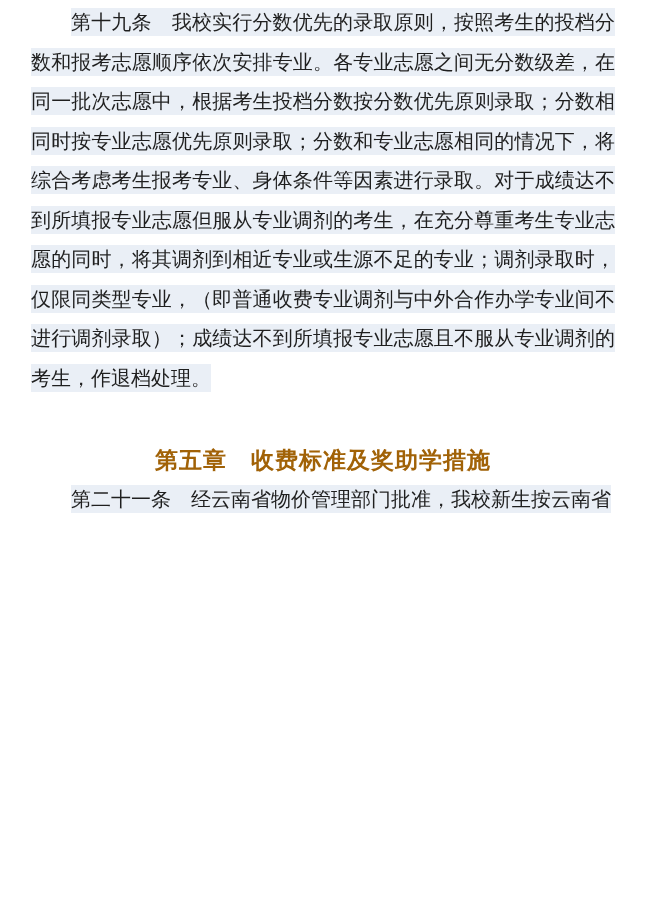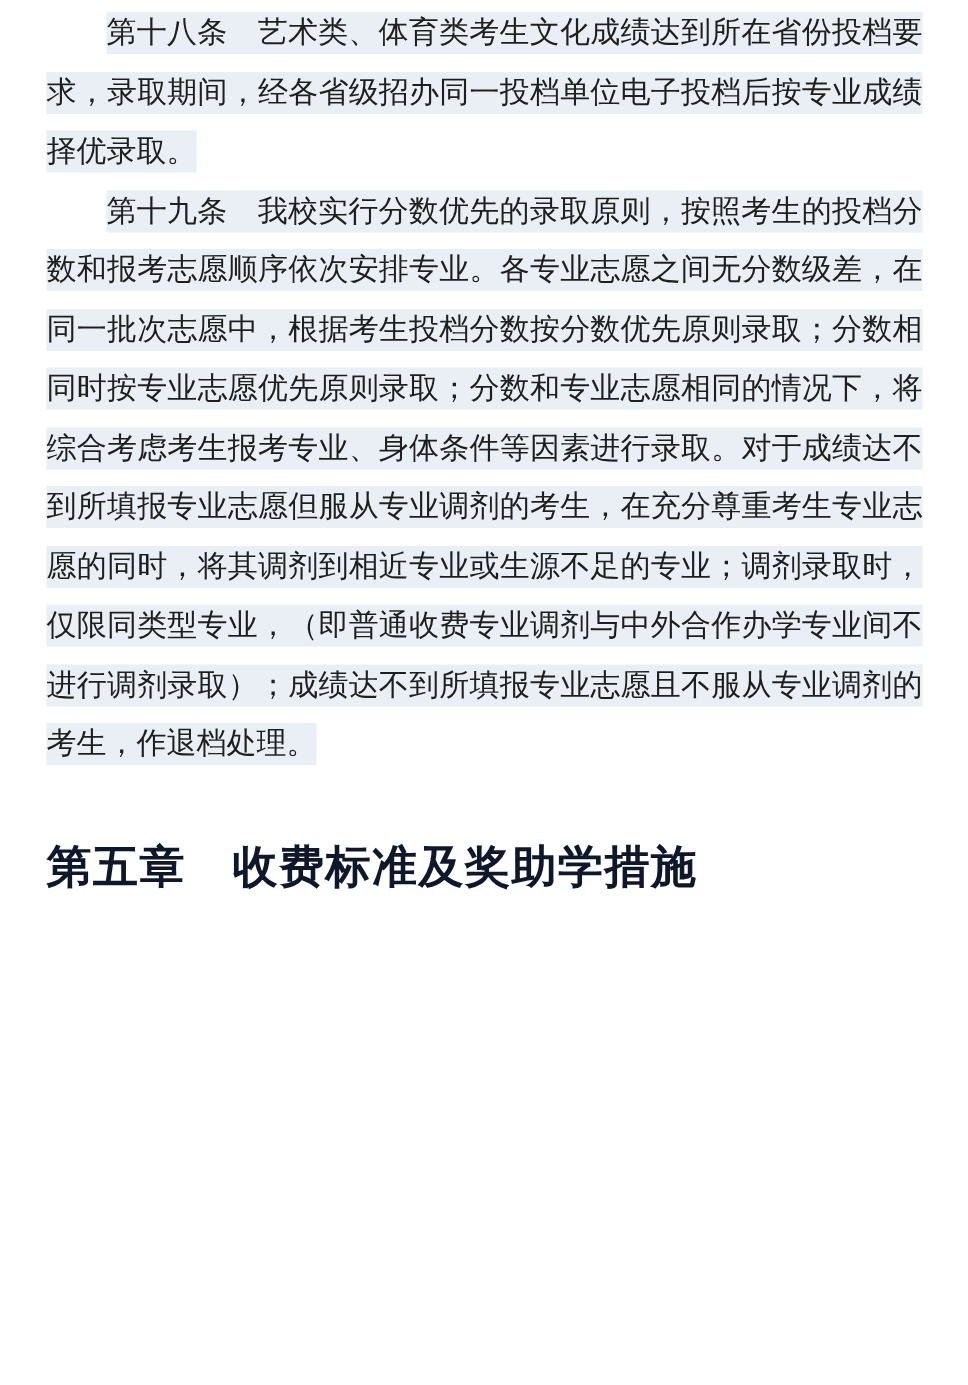--- a/index.html
+++ b/index.html
@@ -29,36 +29,36 @@
     text-indent: 2em;
   }
   .hl {
     background-color: #eaeff6;
     padding: 3px 0;
     -webkit-box-decoration-break: clone;
     box-decoration-break: clone;
   }
   h2.chapter {
     margin: 42px 0 0 0;
-    text-align: left;
+    text-align: center;
     text-indent: 0;
     font-family: "Liberation Sans", "DejaVu Sans", sans-serif;
-    font-size: 30px;
+    font-size: 23px;
     font-weight: bold;
-    color: #0f172a;
+    color: #a16207;
     line-height: 40px;
     letter-spacing: 1px;
   }
 </style>
 </head>
 <body>
 
 <div class="doc">
 
-  <p class="para"><span class="hl">第十八条　艺术类、体育类考生文化成绩达到所在省份投档要求，录取期间，经各省级招办同一投档单位电子投档后按专业成绩择优录取。</span></p>
 
   <p class="para"><span class="hl">第十九条　我校实行分数优先的录取原则，按照考生的投档分数和报考志愿顺序依次安排专业。各专业志愿之间无分数级差，在同一批次志愿中，根据考生投档分数按分数优先原则录取；分数相同时按专业志愿优先原则录取；分数和专业志愿相同的情况下，将综合考虑考生报考专业、身体条件等因素进行录取。对于成绩达不到所填报专业志愿但服从专业调剂的考生，在充分尊重考生专业志愿的同时，将其调剂到相近专业或生源不足的专业；调剂录取时，仅限同类型专业，（即普通收费专业调剂与中外合作办学专业间不进行调剂录取）；成绩达不到所填报专业志愿且不服从专业调剂的考生，作退档处理。</span></p>
 
 
   <h2 class="chapter"><span>第五章　收费标准及奖助学措施</span></h2>
 
+  <p class="para"><span class="hl">第二十一条　经云南省物价管理部门批准，我校新生按云南省</span></p>
 
 </div>
 
 </body></html>

